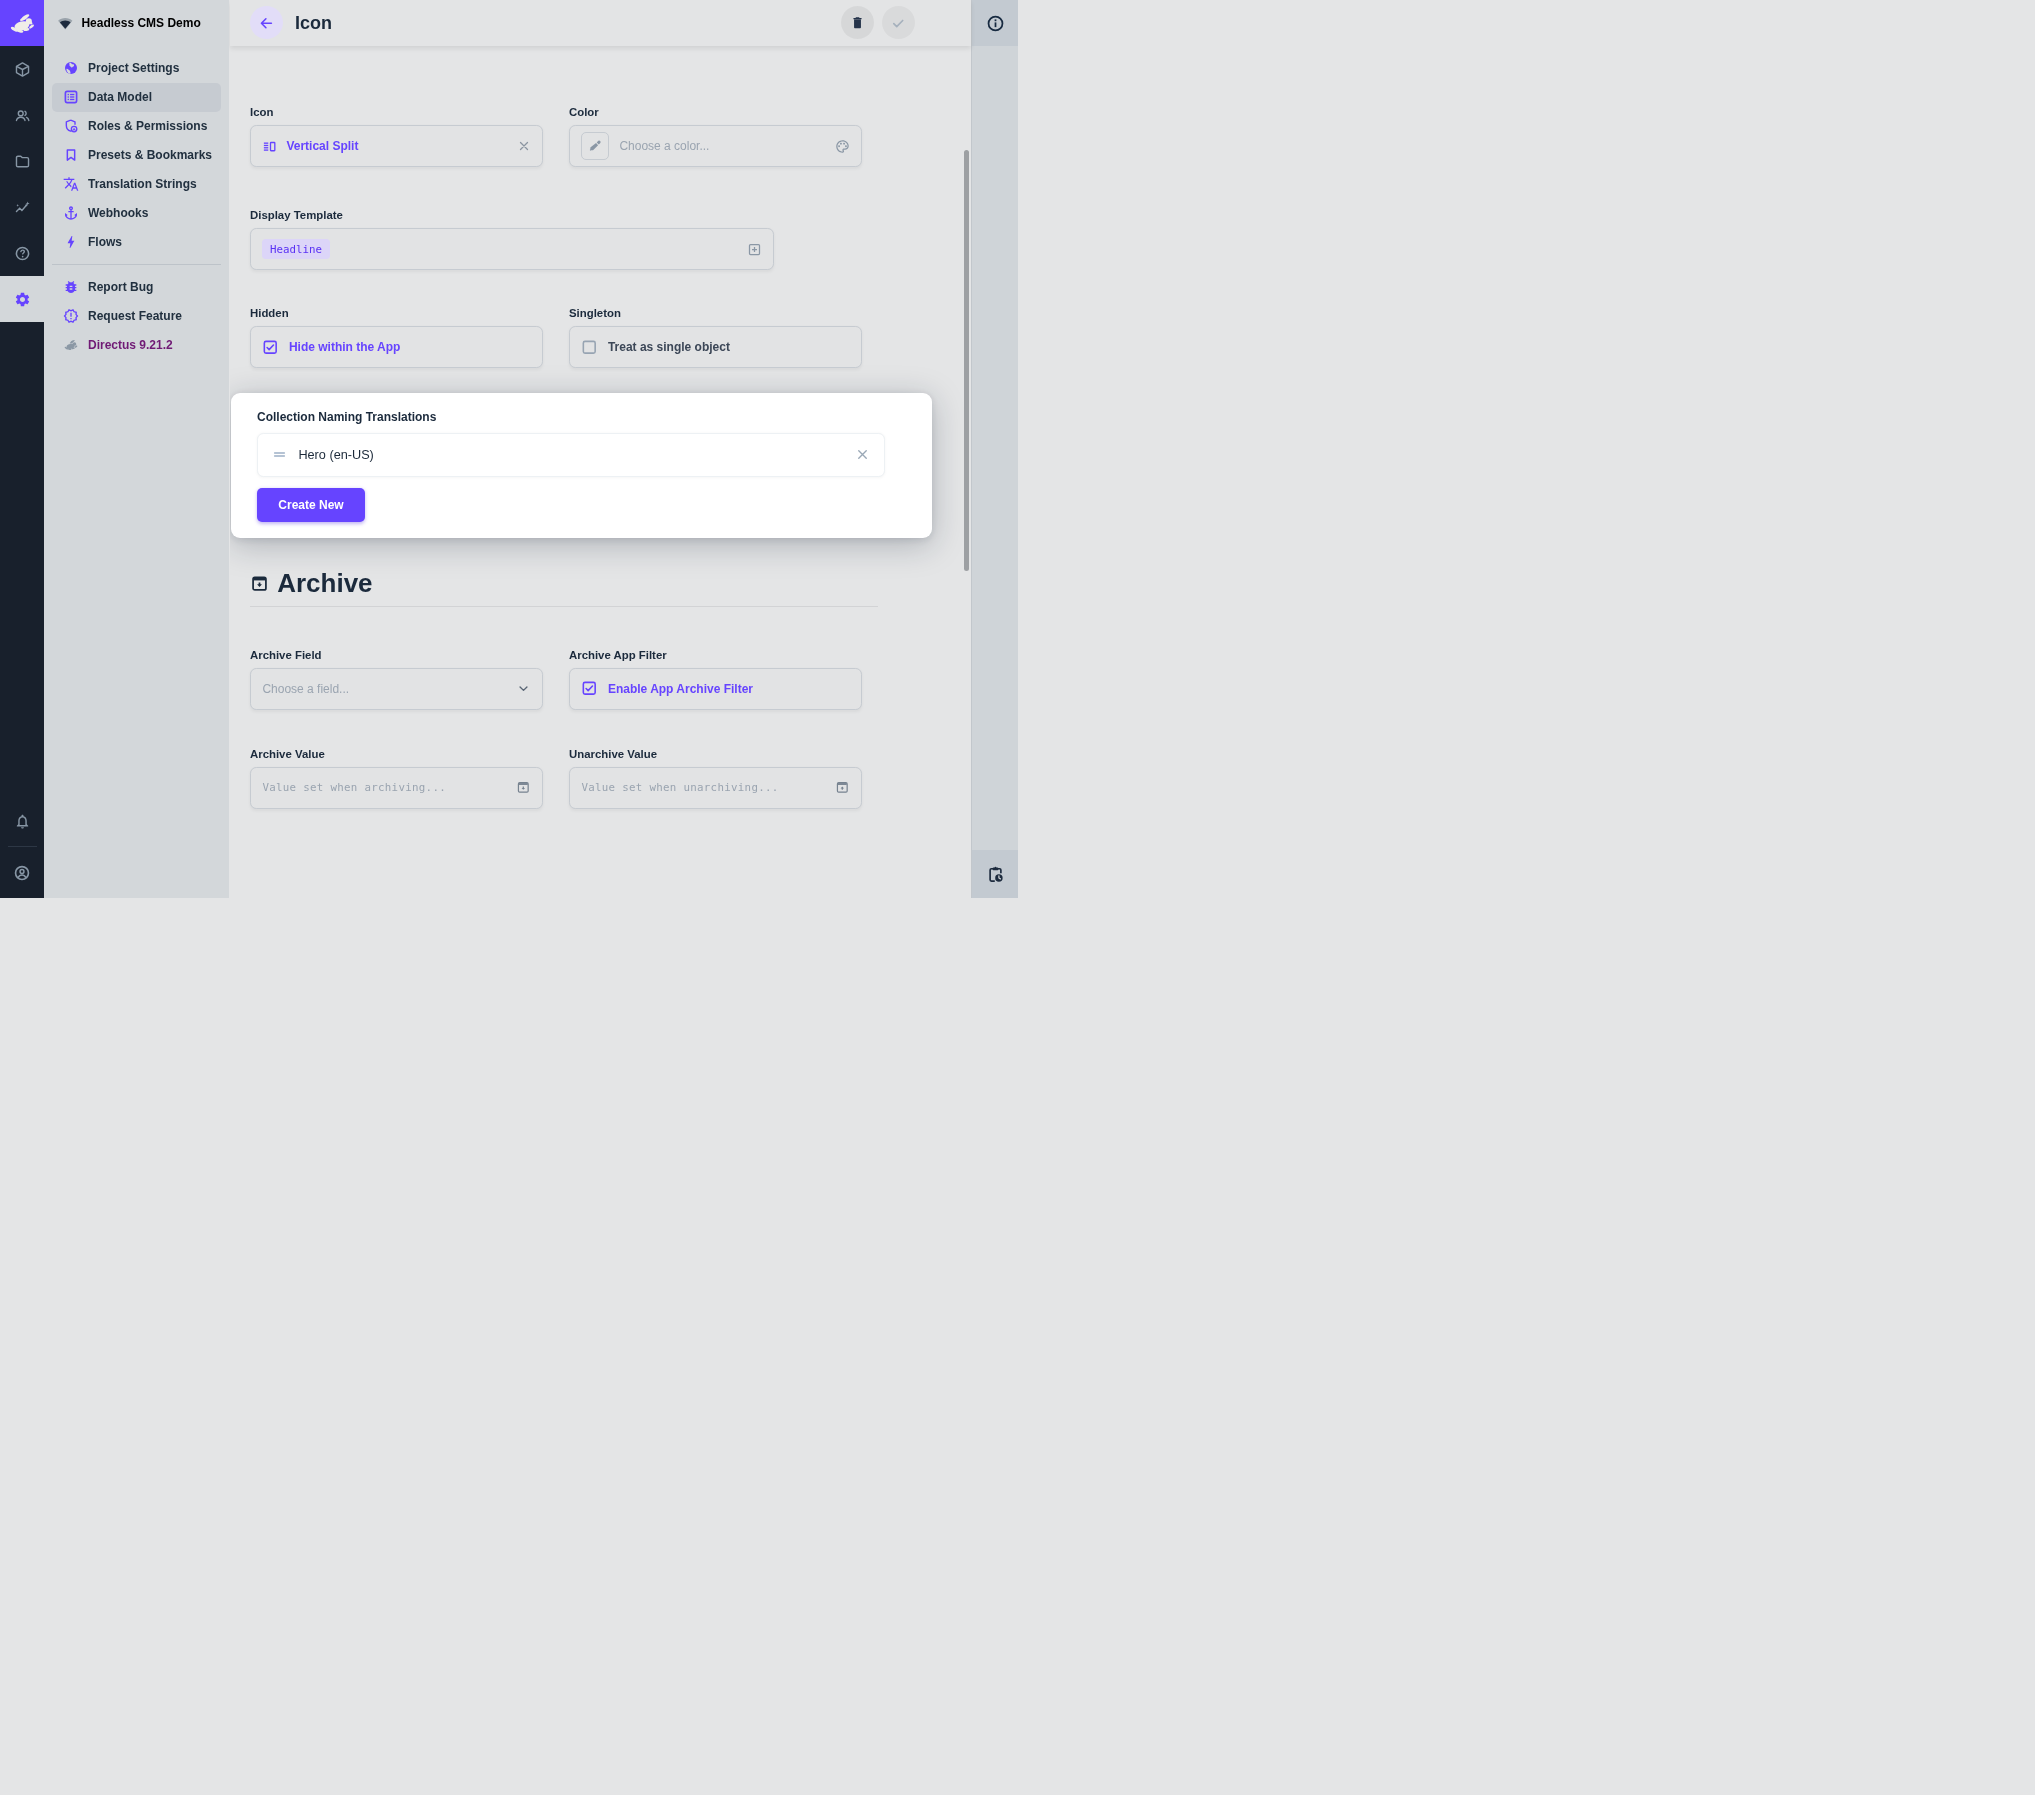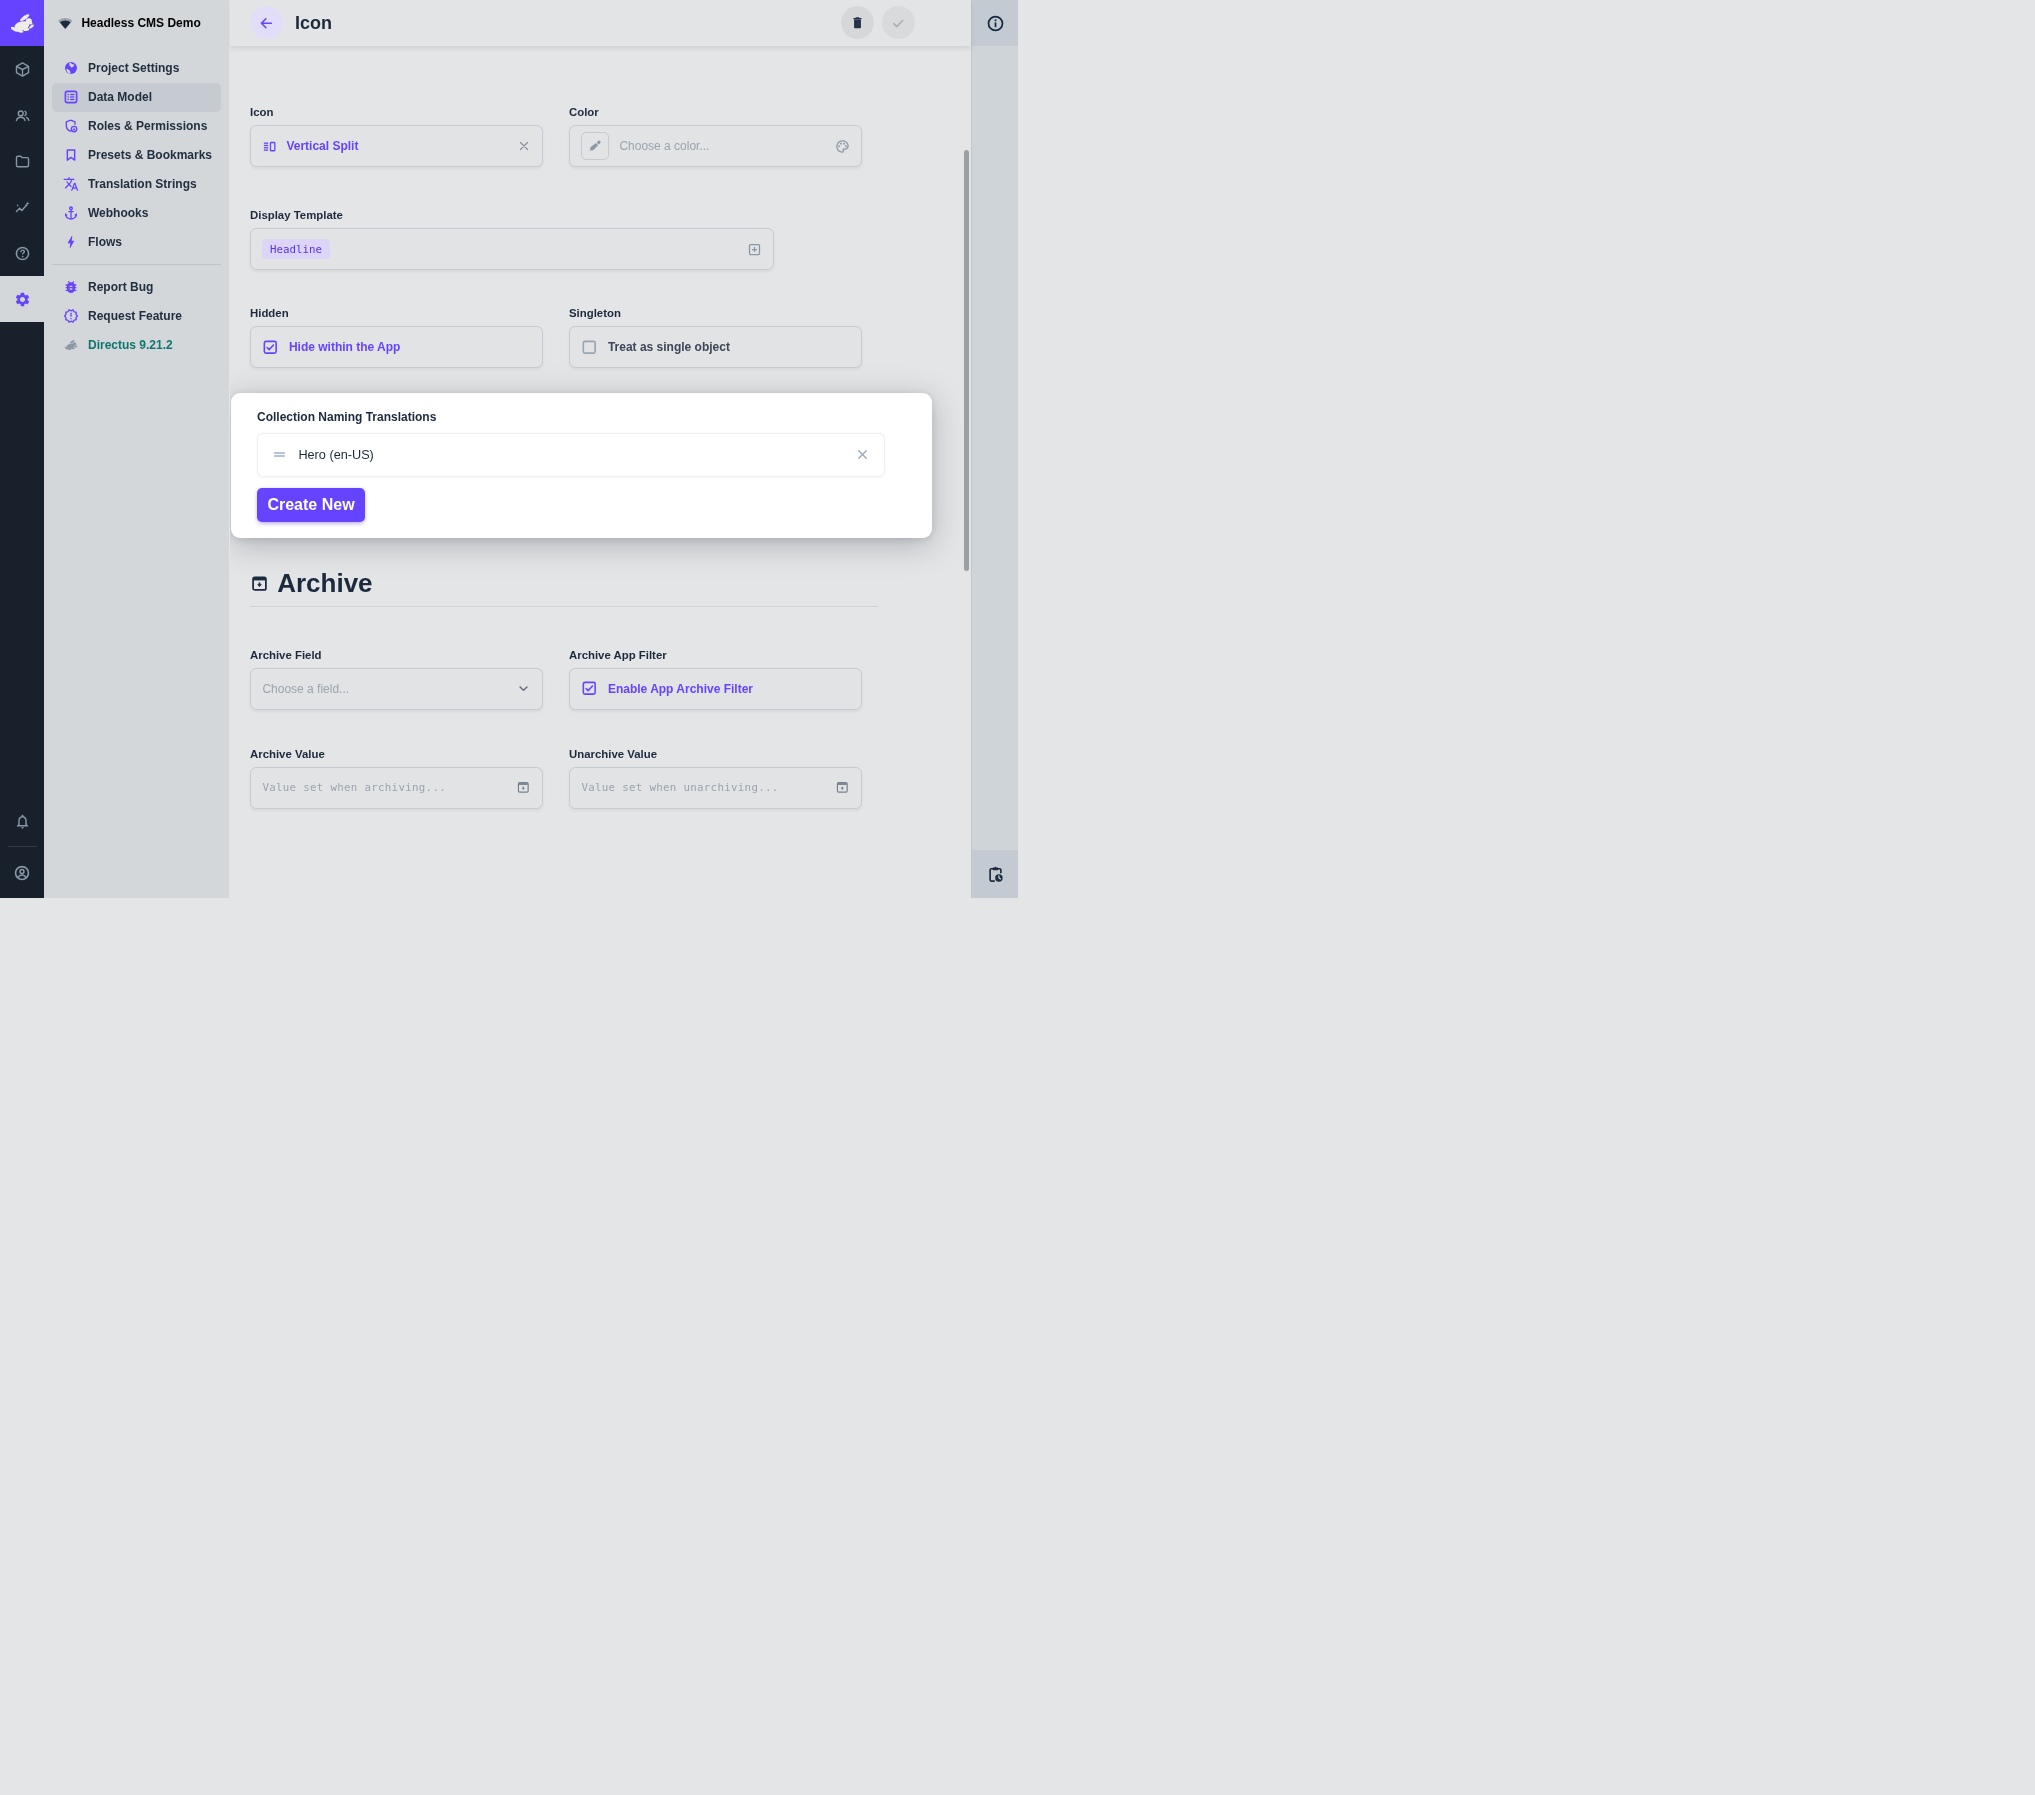--- a/index.html
+++ b/index.html
@@ -22,21 +22,21 @@
   .rail-div { width:29px; border-top:1.3px solid #2d3745; margin:3.8px 0 5px 0; }
 
   
   #sidebar { position:absolute; left:44px; top:0; width:185px; height:100%; background:#d3d7da; z-index:4; }
   .sb-header { height:46px; display:flex; align-items:center; gap:8.2px; padding-left:12.7px; }
   .sb-title { font-size:12px; font-weight:700; color:#000000; white-space:nowrap; }
   .sb-nav { padding-top:7.6px; }
   .sb-item { height:29px; margin:0 7.6px; padding:0 11.4px 0 11.4px; border-radius:5px; display:flex; align-items:center; gap:9px; cursor:pointer; }
   .sb-item span { font-size:12px; font-weight:600; color:#21303f; white-space:nowrap; }
   .sb-item.active { background:#c6cbd1; }
-  .sb-item.muted span { color:#0f766e; font-weight:600; }
+  .sb-item.muted span { color:#701a75; font-weight:600; }
   .sb-item.muted { cursor:default; }
   .sb-divider { margin:7.6px 7.6px; border-top:1.3px solid #bdc3c9; }
 
   
   #main { position:absolute; left:230px; top:0; width:741px; height:100%; background:#e4e5e6; }
   .main-header { position:relative; height:46px; background:#e3e4e5; display:flex; align-items:center; z-index:3;
                  box-shadow:0 2.5px 5px rgba(0,0,0,0.09); }
   .back-circle { position:absolute; left:19.7px; top:6.3px; width:33px; height:33px; border-radius:50%; background:#e2ddf8;
                  display:flex; align-items:center; justify-content:center; cursor:pointer; }
   .page-title { margin-left:65px; font-size:18px; font-weight:700; color:#1b2a3c; }
@@ -67,21 +67,21 @@
 
   
   .card { margin:25px 0 0 -19px; width:701px; background:#ffffff; border-radius:9px;
           padding:16.5px 0 16.5px 26px;
           box-shadow:0 6.3px 32px rgba(20,30,50,0.25), 0 1.3px 7.6px rgba(20,30,50,0.10); }
   .card-title { font-size:12px; font-weight:700; color:#1b2a3c; }
   .t-item { margin-top:9px; width:628px; height:44px; border:1.3px solid #edf1f4; border-radius:6.3px;
             display:flex; align-items:center; padding:0 14px; background:#fff; box-shadow:0 0.6px 3.2px rgba(0,0,0,0.04); }
   .t-item-label { margin-left:11.4px; font-size:12.7px; color:#1c2a3a; }
   .create-btn { margin-top:11.4px; width:108px; height:34px; background:#6644ff; color:#fff; font-family:"Liberation Sans",sans-serif;
-                font-weight:700; font-size:16px; border:none; border-radius:5px; cursor:pointer;
+                font-weight:700; font-size:12px; border:none; border-radius:5px; cursor:pointer;
                 box-shadow:0 1.3px 3.8px rgba(80,50,220,0.35); }
 
   
   .section-head { margin-top:30px; display:flex; align-items:center; gap:8.2px; }
   .section-title { font-size:26px; font-weight:800; color:#1b2a3c; }
   .section-rule { margin-top:6.3px; width:628px; border-top:1.3px solid #d2d3d5; }
   .mt64 { margin-top:41px; }
   .mt58 { margin-top:37px; }
 
   

